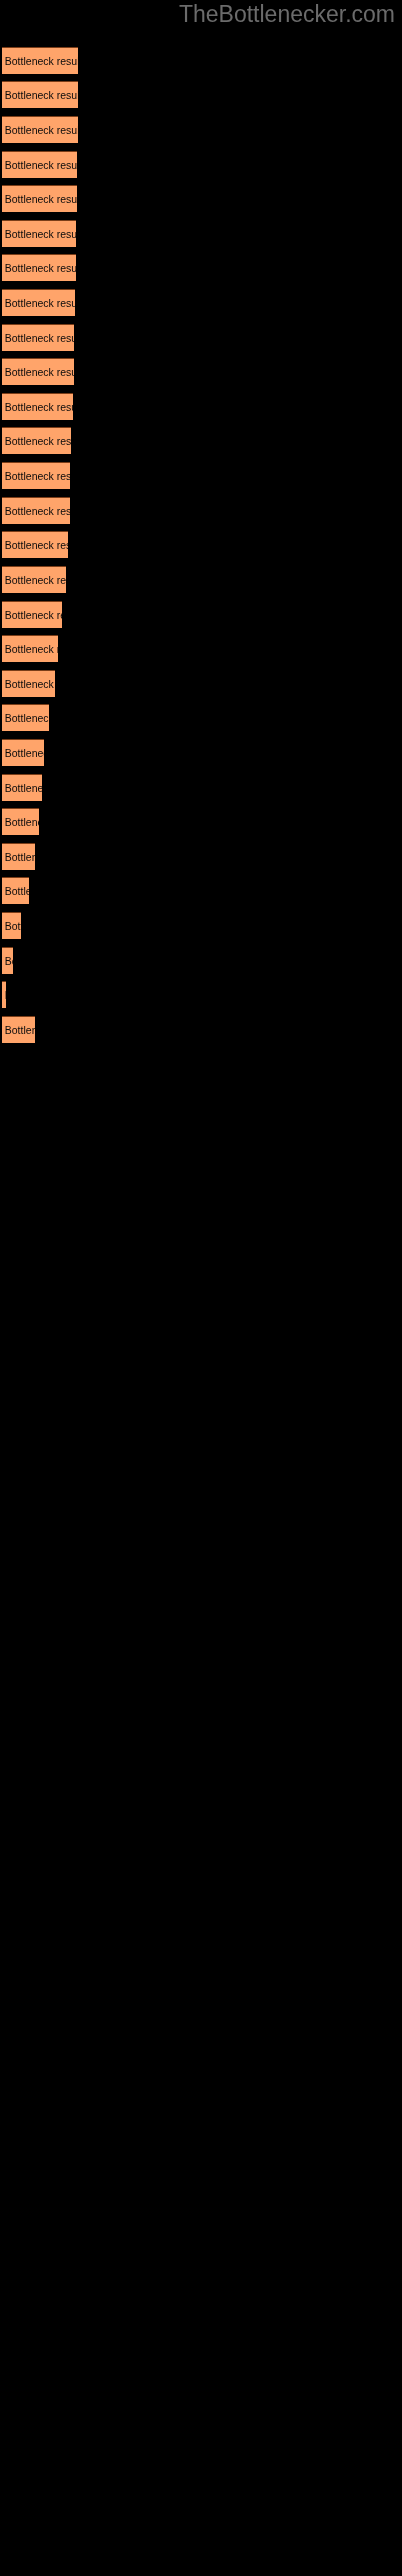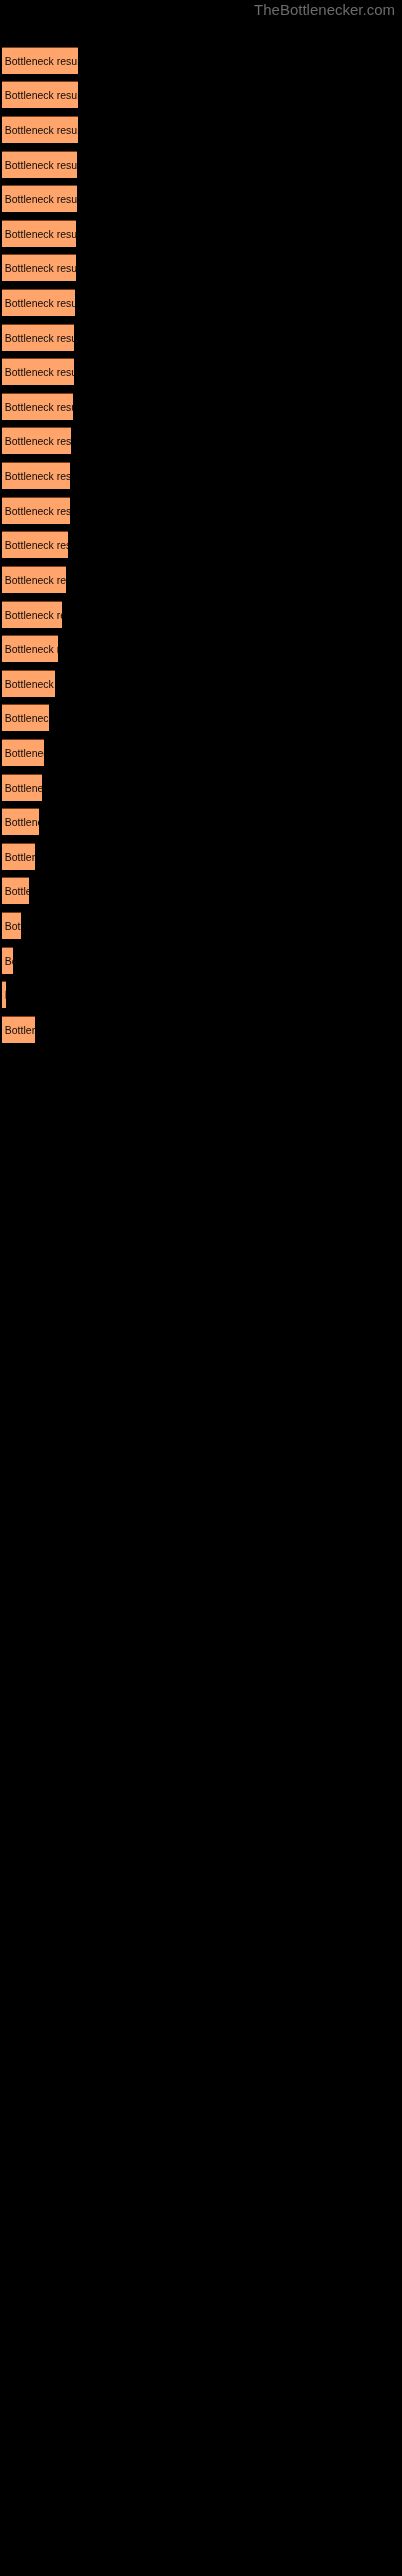--- a/index.html
+++ b/index.html
@@ -3,21 +3,21 @@
 <meta charset="utf-8">
 <style>
   html,body{margin:0;padding:0;background:#000;}
   body{
     width:403px;height:2576px;position:relative;overflow:hidden;
     font-family:"Liberation Sans", sans-serif;
   }
   #chart-root{position:absolute;left:0;top:0;width:403px;height:2576px;background:#000;}
   #watermark{
     position:absolute;right:8px;top:0.8px;
-    font-size:15px;color:#6b6b6b;letter-spacing:0px;white-space:nowrap;
+    font-size:23px;color:#6b6b6b;letter-spacing:0px;white-space:nowrap;
   }
   .bar-row{position:absolute;left:0;}
   .bar{
     position:absolute;left:1.6px;top:0;height:27px;
     background:#ffa46a;
     border-top:1.6px solid #7a3d18;
     box-sizing:border-box;
     overflow:hidden;
     white-space:nowrap;
   }

